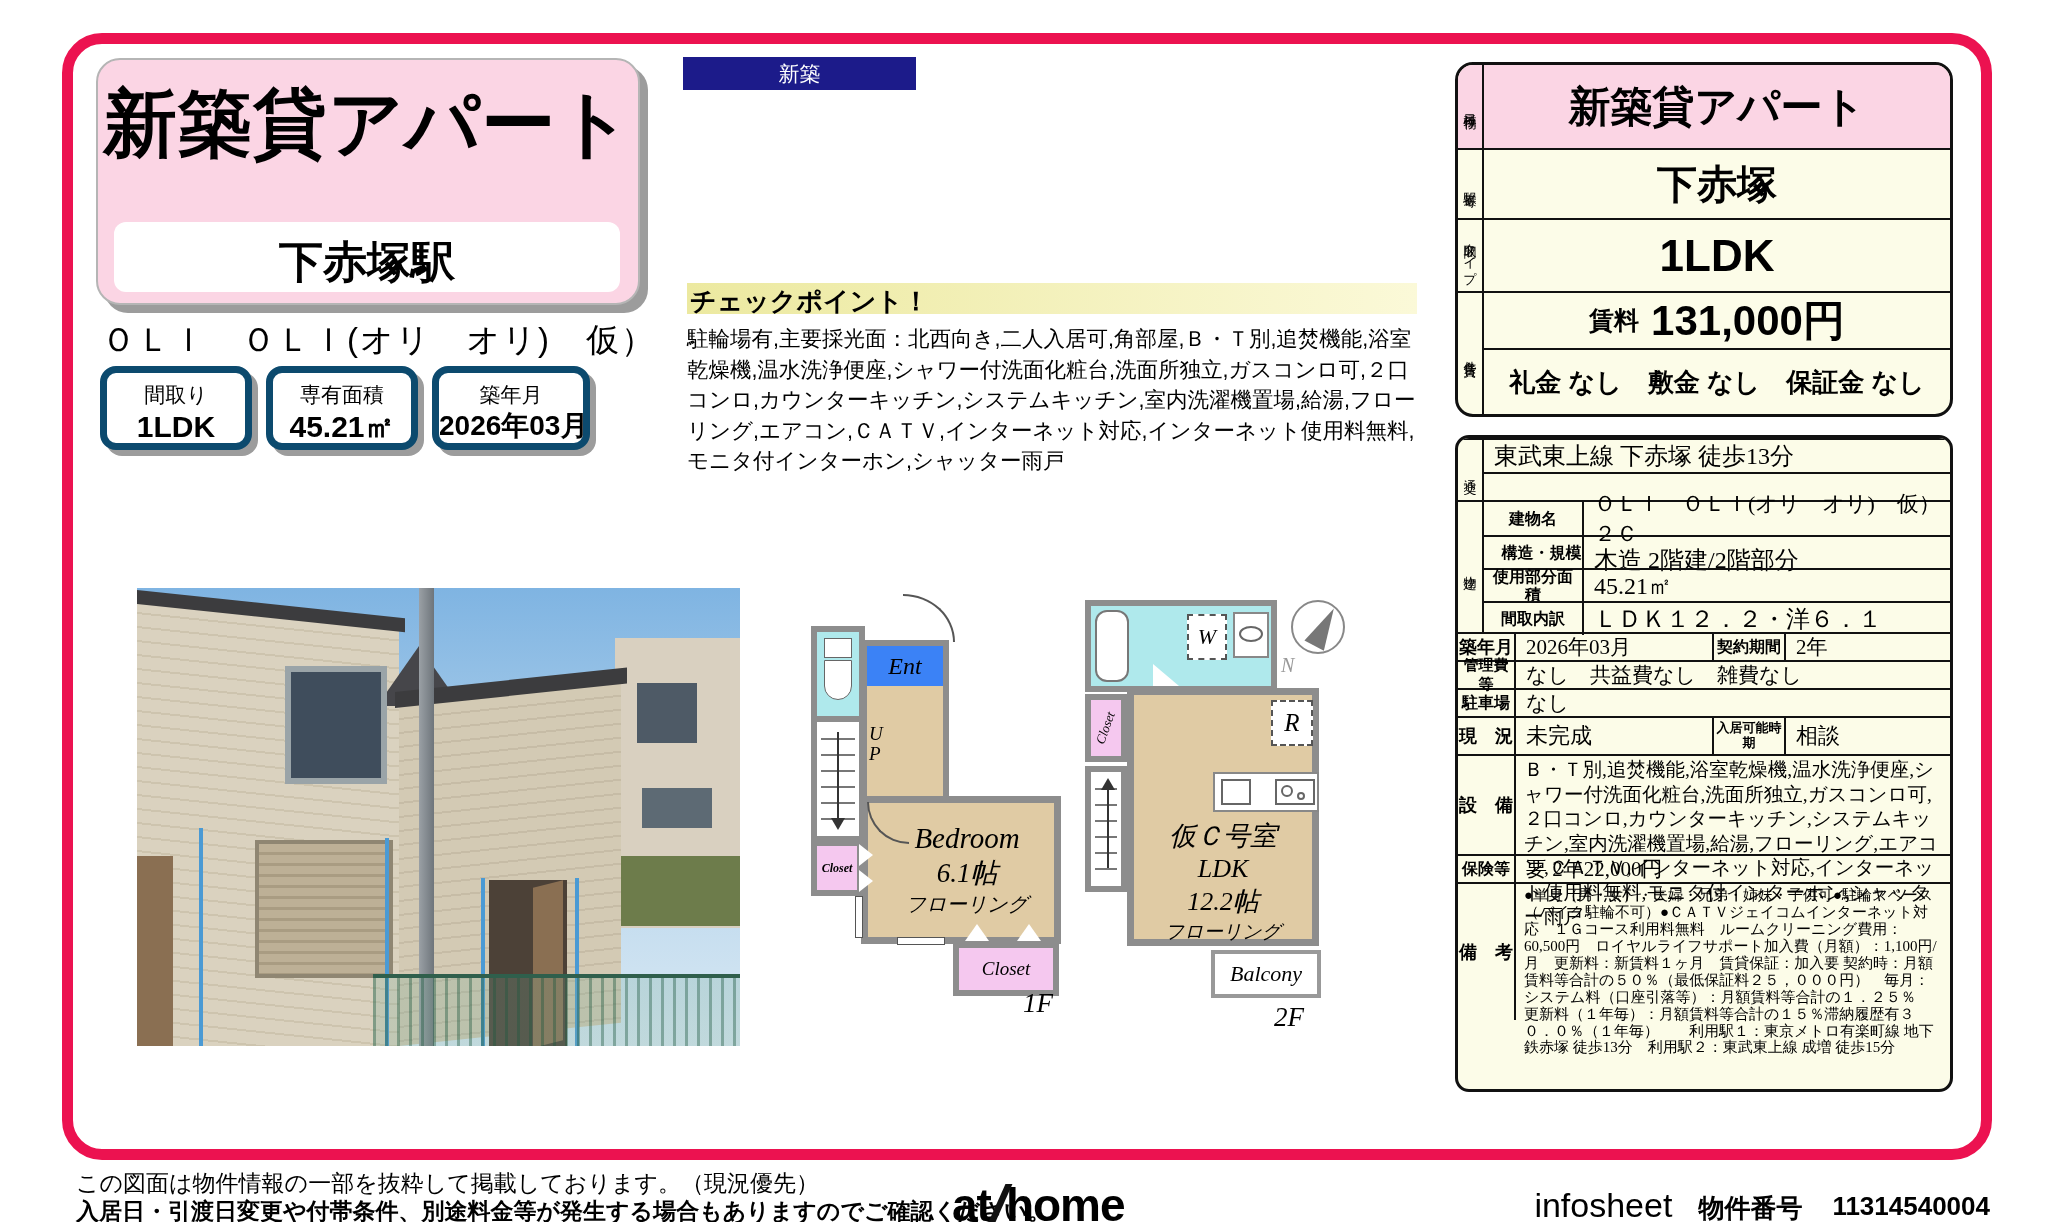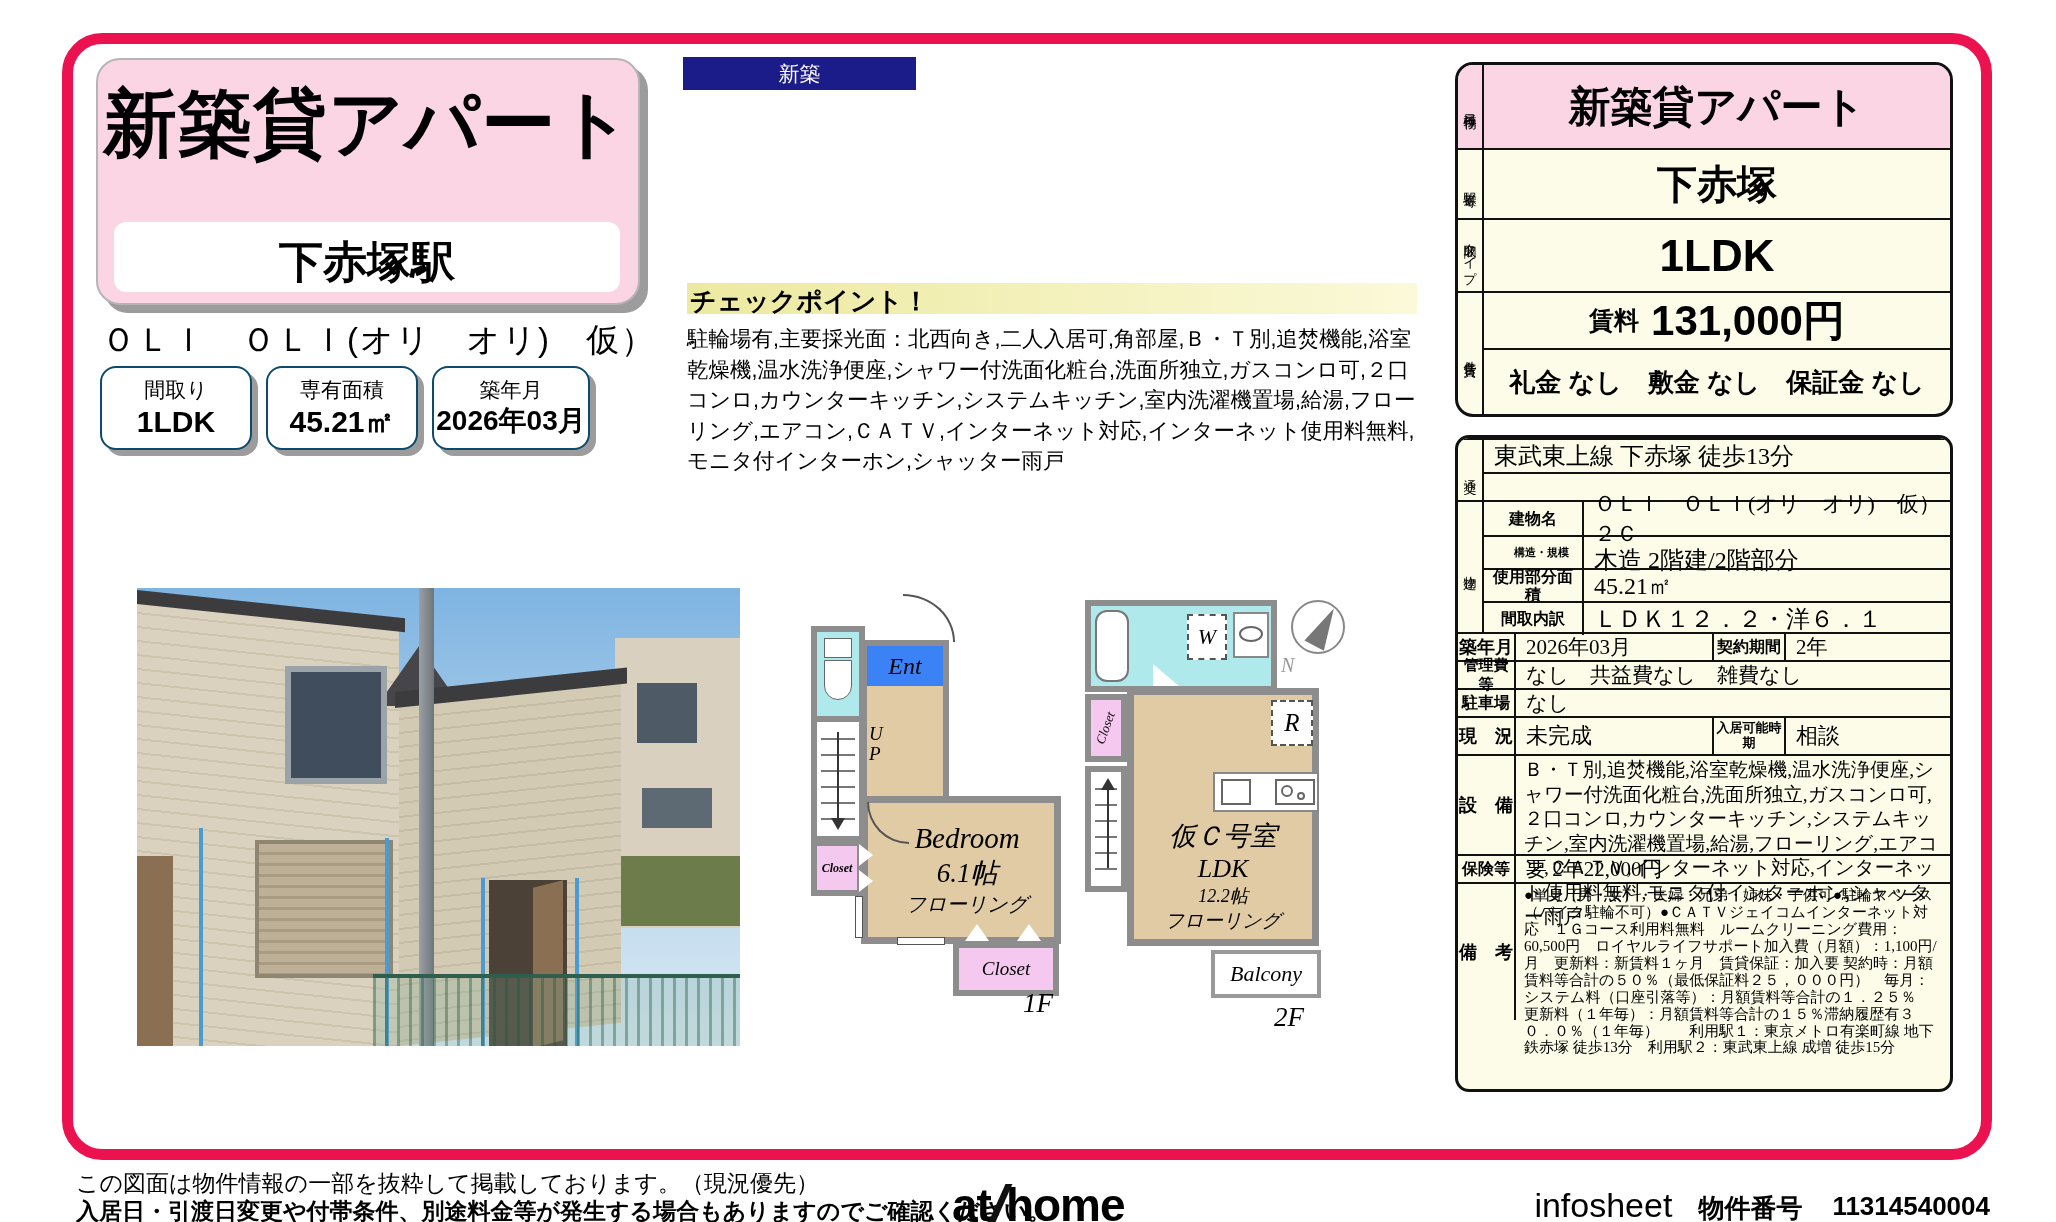--- a/index.html
+++ b/index.html
@@ -12,21 +12,21 @@
   
   #frame { left:62px; top:33px; width:1930px; height:1127px; border:11px solid #ec1250; border-radius:40px; background:#fff; }
 
   
   #title-box { left:96px; top:58px; width:544px; height:247px; background:#fbd5e4; border:2px solid #b5b5b5; border-radius:24px; box-shadow:8px 8px 0 #9c9c9c; }
   #title-main { left:96px; top:75px; width:544px; text-align:center; font-size:74px; font-weight:bold; letter-spacing:1px; }
   #title-station-box { left:114px; top:222px; width:506px; height:70px; background:#fff; border-radius:12px; }
   #title-station { left:114px; top:233px; width:506px; text-align:center; font-size:44px; font-weight:bold; }
   #building-code { left:102px; top:318px; width:560px; font-size:33px; font-weight:500; letter-spacing:2px; }
 
-  .stat-box { top:366px; width:152px; height:84px; background:#fff; border:2px solid #0c4a6e; border-radius:16px; box-shadow:6px 6px 0 #9c9c9c; text-align:center; padding-top:9px; }
+  .stat-box { top:366px; width:152px; height:84px; background:#fff; border:7px solid #0c4a6e; border-radius:16px; box-shadow:6px 6px 0 #9c9c9c; text-align:center; padding-top:9px; }
   .stat-label { font-size:21px; line-height:1.2; }
   .stat-value { font-size:30px; font-weight:bold; line-height:1.35; white-space:nowrap; }
 
   
   #badge { left:683px; top:57px; width:233px; height:33px; background:#1c1b8a; color:#fff; font-size:21px; text-align:center; line-height:33px; }
   #checkpoint-band { left:687px; top:283px; width:730px; height:31px; background:linear-gradient(to right,#ece9a0,#fbf9d8); }
   #checkpoint-title { left:690px; top:284px; font-size:26px; font-weight:bold; }
   #checkpoint-body { left:687px; top:324px; width:734px; font-size:21.5px; line-height:1.42; font-weight:500; }
 
   
@@ -206,21 +206,21 @@
     <div class="room" style="left:128px;top:182px;width:106px;height:40px;background:#fff;border:2px solid #888;">
       <div class="room" style="left:6px;top:5px;width:30px;height:26px;border:2px solid #666;background:#fff;"></div>
       <div class="room" style="left:60px;top:5px;width:40px;height:26px;border:2px solid #666;background:#fff;">
         <div class="room" style="left:4px;top:4px;width:12px;height:12px;border:2px solid #666;border-radius:50%;"></div>
         <div class="room" style="left:20px;top:11px;width:8px;height:8px;border:2px solid #666;border-radius:50%;"></div>
       </div>
     </div>
     <div class="abs" style="left:42px;top:228px;width:192px;text-align:center;">
       <div class="plan-label" style="font-size:27px;">仮Ｃ号室</div>
       <div class="plan-label" style="font-size:26px;">LDK</div>
-      <div class="plan-label" style="font-size:18px;">12.2帖</div>
+      <div class="plan-label" style="font-size:26px;">12.2帖</div>
       <div class="plan-label" style="font-size:19px;">フローリング</div>
     </div>
     <div class="room" style="left:126px;top:360px;width:110px;height:48px;background:#fff;border:4px solid #999;display:flex;align-items:center;justify-content:center;">
       <span class="plan-label" style="font-size:22px;">Balcony</span>
     </div>
     <div class="abs plan-label" style="left:189px;top:412px;font-size:27px;">2F</div>
     <div class="room" style="left:206px;top:10px;width:54px;height:54px;border:2px solid #888;border-radius:50%;background:#fff;">
       <div class="room" style="left:20px;top:4px;width:0;height:0;border-left:11px solid transparent;border-right:11px solid transparent;border-bottom:42px solid #777;transform:rotate(28deg);"></div>
     </div>
     <div class="abs plan-label" style="left:196px;top:64px;font-size:20px;color:#999;">N</div>
@@ -260,21 +260,21 @@
       </div>
     </div>
     <div class="rt-row" style="height:132px;">
       <div class="vlabel">建物</div>
       <div style="flex:1;display:flex;flex-direction:column;">
         <div style="height:33px;display:flex;">
           <div class="sub-lab" style="font-size:16px;">建物名</div>
           <div class="val serif" style="font-size:22px;">ＯＬＩ　ＯＬＩ(オリ　オリ)　仮）２Ｃ</div>
         </div>
         <div class="divider-t" style="height:33px;display:flex;">
-          <div class="sub-lab" style="font-size:11px;padding-left:17px;">構造・規模</div>
+          <div class="sub-lab" style="font-size:16px;padding-left:17px;">構造・規模</div>
           <div class="val serif" style="font-size:24px;margin-top:15px;">木造 2階建/2階部分</div>
         </div>
         <div class="divider-t" style="height:33px;display:flex;">
           <div class="sub-lab" style="font-size:16px;padding:0 6px;">使用部分面積</div>
           <div class="val serif" style="font-size:24px;">45.21㎡</div>
         </div>
         <div class="divider-t" style="height:40px;display:flex;justify-content:space-between;">
           <div class="sub-lab" style="font-size:16px;">間取内訳</div>
           <div class="val serif" style="font-size:24px;">ＬＤＫ１２．２・洋６．１</div>
         </div>

